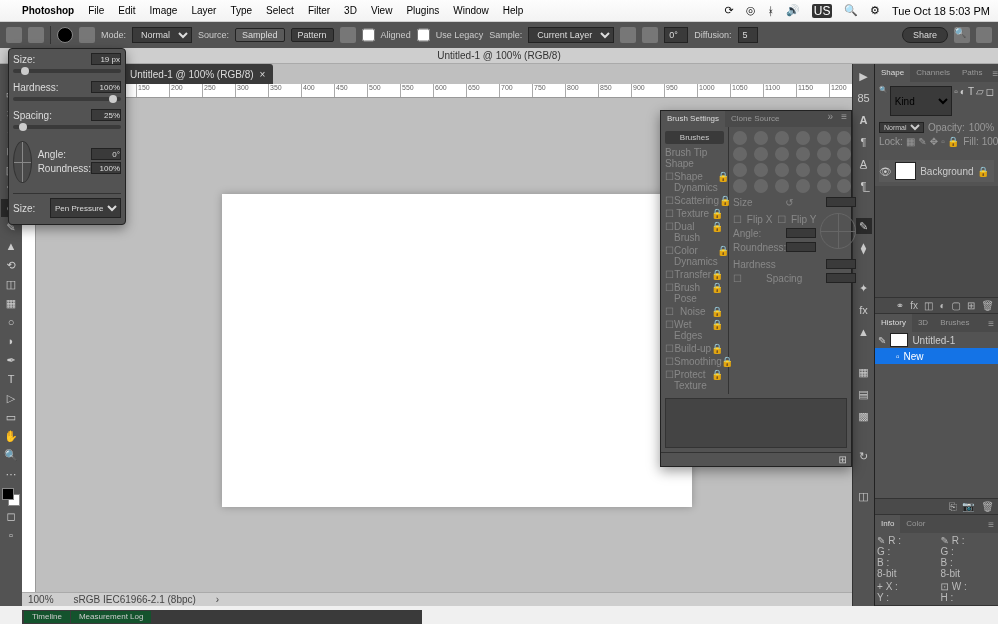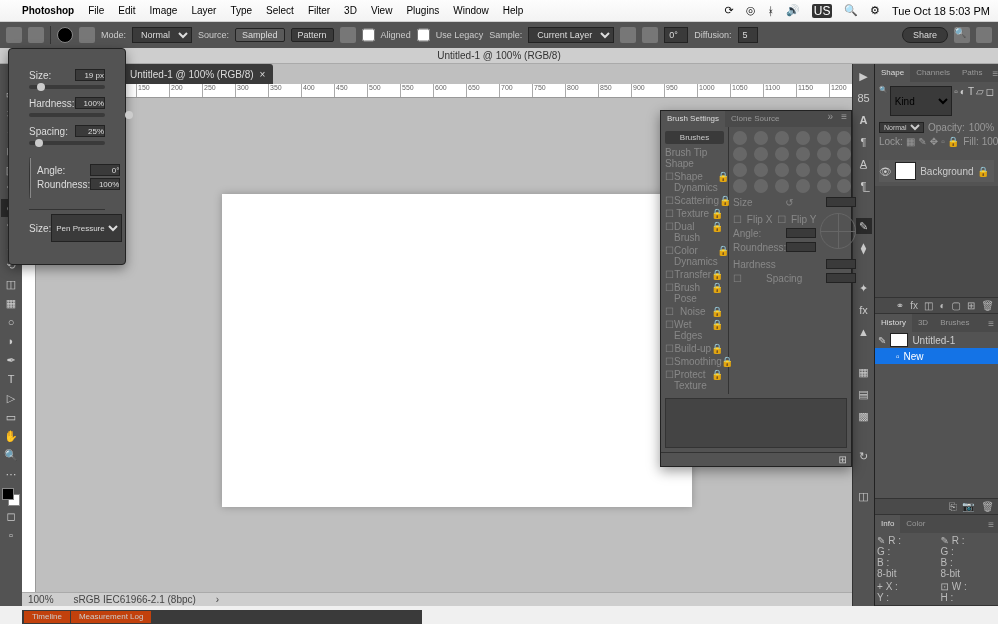--- a/index.html
+++ b/index.html
@@ -25,30 +25,30 @@
 .tools .swatches{margin-top:4px;width:18px;height:18px;position:relative;margin-left:2px}
 .tools .swatches .fg{width:12px;height:12px;background:#000;border:1px solid #888;position:absolute;top:0;left:0}
 .tools .swatches .bg{width:12px;height:12px;background:#fff;border:1px solid #888;position:absolute;bottom:0;right:0}
 .canvas-area{flex:1;background:#bfbfbf;position:relative;overflow:hidden}
 .tab{height:20px;background:#3a3a3a;color:#ddd;display:flex;align-items:center;padding:0 8px;font-size:9px;width:fit-content;border-radius:3px 3px 0 0;margin-left:100px}
 .ruler-h{height:14px;background:#fff;border-bottom:1px solid #999;position:relative;margin-left:14px;overflow:hidden}
 .ruler-h .tick{position:absolute;top:0;font-size:7px;color:#666;border-left:1px solid #aaa;height:14px;padding-left:1px}
 .ruler-v{width:14px;background:#fff;border-right:1px solid #999;position:absolute;left:0;top:34px;bottom:14px}
 .canvas{position:absolute;background:#fff;box-shadow:0 0 8px rgba(0,0,0,.25)}
 .statusbar{position:absolute;bottom:0;left:0;right:0;height:14px;background:#cecece;border-top:1px solid #aaa;display:flex;align-items:center;padding:0 6px;gap:20px;font-size:8px;color:#444}
-.brush-popup{position:absolute;top:48px;left:8px;width:118px;background:#535353;border:1px solid #222;border-radius:4px;padding:20px;color:#ddd;z-index:20;box-shadow:0 4px 12px rgba(0,0,0,.4)}
+.brush-popup{position:absolute;top:48px;left:8px;width:118px;background:#535353;border:1px solid #222;border-radius:4px;padding:4px;color:#ddd;z-index:20;box-shadow:0 4px 12px rgba(0,0,0,.4)}
 .brush-popup .row{display:flex;justify-content:space-between;align-items:center;font-size:8px;margin-bottom:2px}
 .brush-popup input{width:30px;background:#3a3a3a;border:1px solid #222;color:#ddd;font-size:8px;text-align:right;height:12px}
 .brush-popup .slider{height:4px;background:#3a3a3a;border-radius:2px;margin:4px 0 8px;position:relative}
 .brush-popup .slider .thumb{width:8px;height:8px;background:#ccc;border-radius:50%;position:absolute;top:-2px}
 .brush-popup .preview{width:42px;height:42px;border:1px solid #333;border-radius:50%;margin:4px auto;position:relative;background:#4a4a4a}
 .brush-popup .preview::before,.brush-popup .preview::after{content:'';position:absolute;background:#888}
 .brush-popup .preview::before{width:100%;height:1px;top:50%}
 .brush-popup .preview::after{height:100%;width:1px;left:50%}
-.brush-popup select{background:#3a3a3a;border:1px solid #222;color:#ddd;font-size:8px;height:28px}
+.brush-popup select{background:#3a3a3a;border:1px solid #222;color:#ddd;font-size:8px;height:20px}
 .right-panels{width:124px;background:#535353;display:flex;flex-direction:column;border-left:1px solid #222}
 .right-icons{width:22px;background:#535353;display:flex;flex-direction:column;padding-top:4px;gap:6px;border-left:1px solid #333}
 .right-icons .ri{width:16px;height:16px;margin:0 auto;color:#ccc;font-size:11px;text-align:center;line-height:16px}
 .right-icons .gap{height:12px}
 .panel{border-bottom:1px solid #333}
 .panel-tabs{display:flex;background:#4a4a4a;height:18px;align-items:center}
 .panel-tabs .ptab{padding:0 6px;font-size:8px;color:#999;height:18px;line-height:18px}
 .panel-tabs .ptab.active{background:#535353;color:#ddd}
 .panel-body{padding:4px;color:#ccc;font-size:8px}
 .layers .search{width:100%;background:#3a3a3a;border:1px solid #222;height:30px;margin-bottom:3px}
@@ -78,21 +78,21 @@
 .bsettings .brushes .b{width:14px;height:14px;background:#888;border-radius:50%;opacity:.4}
 .bsettings .srow{font-size:7px;color:#888;margin:3px 0;display:flex;justify-content:space-between}
 .bsettings .srow input{width:30px;background:#3a3a3a;border:1px solid #222;height:10px;font-size:7px;color:#888}
 .bsettings .circle{width:36px;height:36px;border:1px solid #666;border-radius:50%;margin:2px auto;position:relative}
 .bsettings .circle::before,.bsettings .circle::after{content:'';position:absolute;background:#666}
 .bsettings .circle::before{width:100%;height:1px;top:50%}
 .bsettings .circle::after{height:100%;width:1px;left:50%}
 .bsettings .preview{height:50px;background:#444;margin:4px;border:1px solid #333}
 .bsettings .foot{height:14px;border-top:1px solid #333;display:flex;justify-content:flex-end;padding:0 4px;align-items:center}
 .bottom-tabs{position:absolute;bottom:0;left:22px;height:14px;background:#3a3a3a;display:flex;align-items:center;gap:1px;padding:0 2px;width:400px}
-.bottom-tabs .btab{padding:0 8px;font-size:8px;color:#ccc;background:#c2410c;height:12px;line-height:12px}
+.bottom-tabs .btab{padding:0 8px;font-size:8px;color:#ccc;background:#14532d;height:12px;line-height:12px}
 </style>
 </head>
 <body>
 
 <div class="menubar">
   <span class="apple"></span>
   <span class="app">Photoshop</span>
   <span>File</span>
   <span>Edit</span>
   <span>Image</span>

